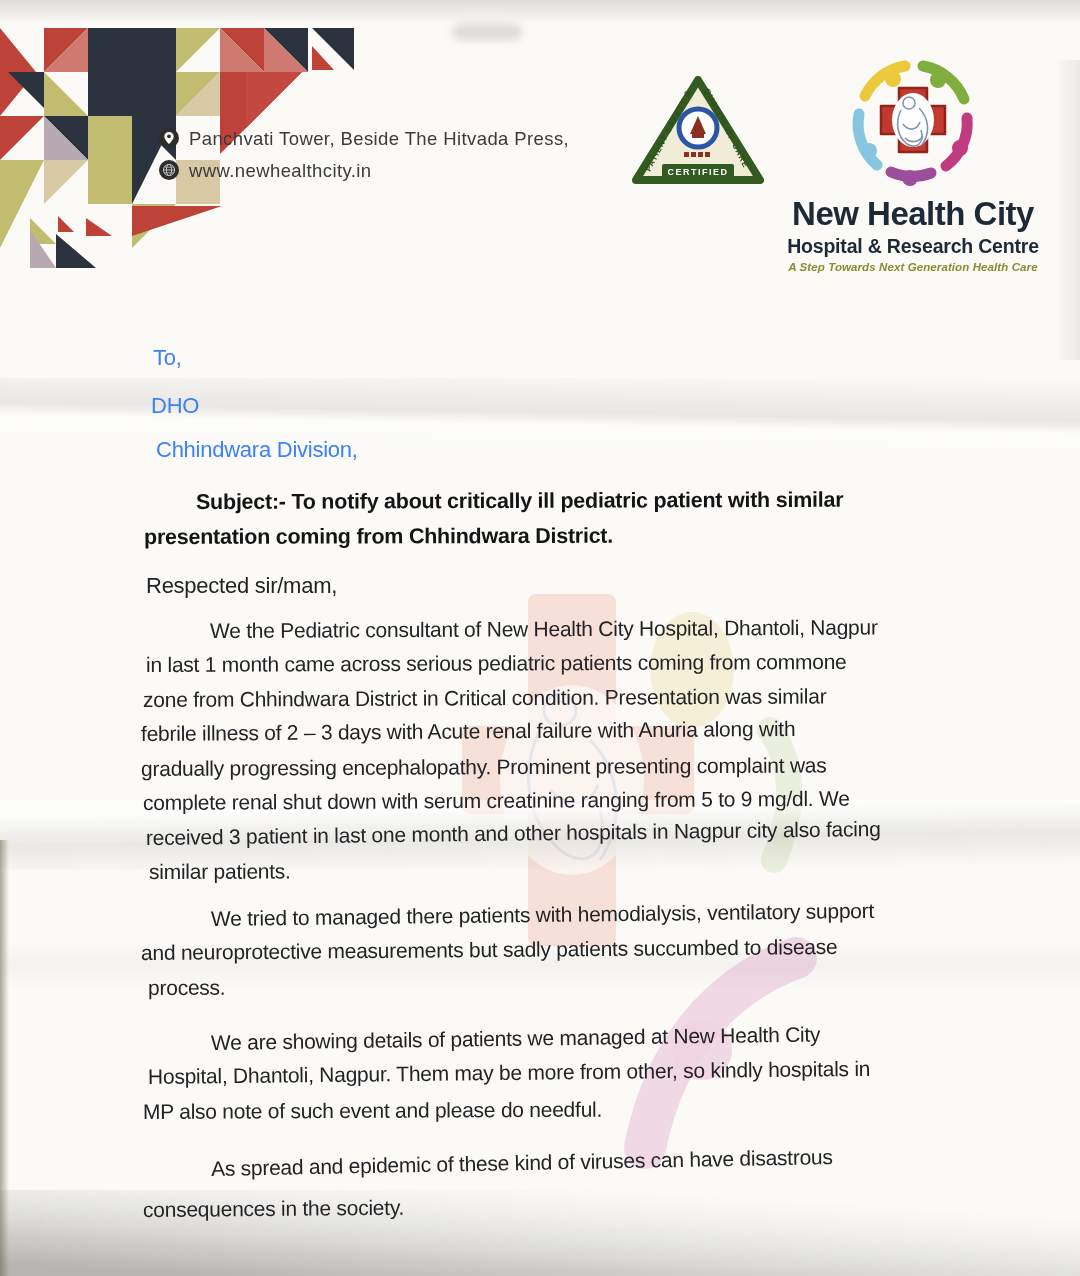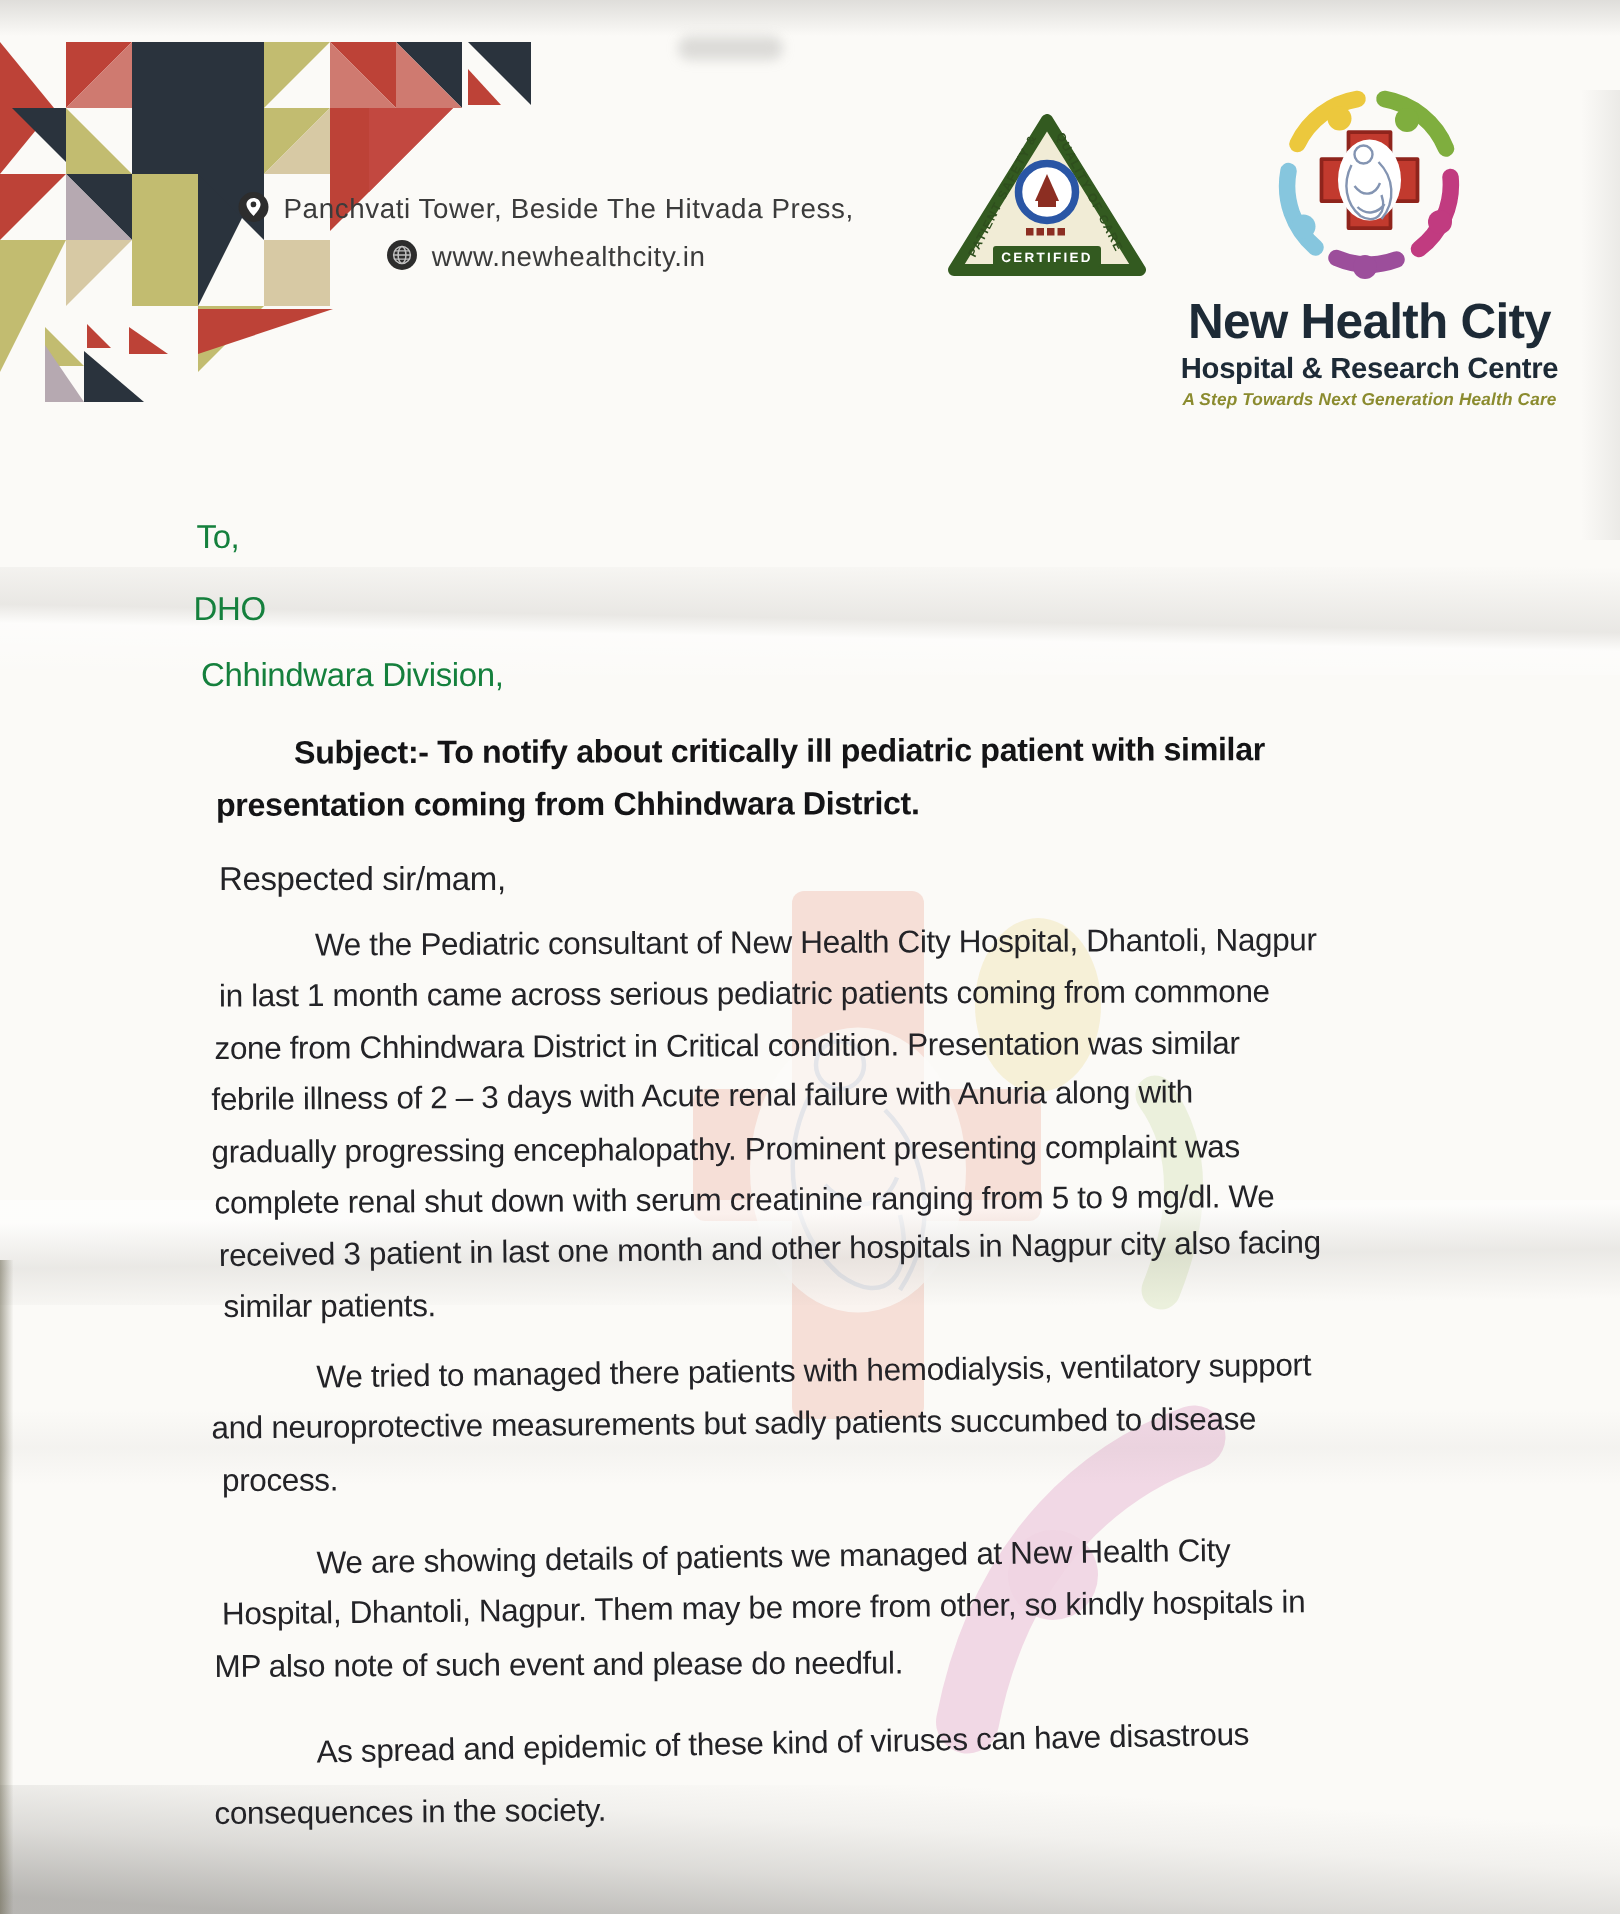--- a/index.html
+++ b/index.html
@@ -22,32 +22,32 @@
   .shadow-bottom{position:absolute;left:0;top:1190px;width:1080px;height:86px;
     background:linear-gradient(3.5deg,rgba(88,86,82,.42) 8%,rgba(128,126,122,.25) 38%,rgba(160,158,154,.10) 62%,rgba(0,0,0,0) 82%);}
   .edge-left{position:absolute;left:0;top:840px;width:9px;height:436px;
     background:linear-gradient(90deg,rgba(104,100,78,.55),rgba(104,100,78,0));}
   .edge-right{position:absolute;right:0;top:60px;width:26px;height:300px;
     background:linear-gradient(270deg,rgba(140,138,132,.14),rgba(140,138,132,0));}
   .smudge-top{position:absolute;left:452px;top:24px;width:70px;height:16px;border-radius:8px;
     background:rgba(150,148,146,.30);filter:blur(4px);}
   
   .address-block{position:absolute;left:158px;top:126px;color:#3b3b3b;font-size:18.5px;letter-spacing:.4px;}
-  .addr-row{display:flex;align-items:flex-start;margin-bottom:6px;justify-content:center;}
+  .addr-row{display:flex;align-items:flex-start;margin-bottom:6px;}
   .addr-icon{width:22px;height:22px;flex:0 0 22px;margin-right:9px;margin-top:1px;}
   .addr-text{line-height:26px;white-space:nowrap;}
   .badge-wrap{position:absolute;left:632px;top:76px;}
   .logo-wrap{position:absolute;left:843px;top:56px;}
   .logo-text{position:absolute;left:770px;top:196px;width:286px;text-align:center;color:#1d2a36;}
   .logo-name{font-size:33px;font-weight:700;letter-spacing:-.5px;line-height:36px;}
   .logo-sub{font-size:19.5px;font-weight:700;letter-spacing:-.2px;line-height:24px;margin-top:2px;}
   .logo-tag{font-size:11.5px;font-weight:700;font-style:italic;color:#8b8b2f;letter-spacing:.1px;margin-top:3px;}
   
   .line{position:absolute;white-space:nowrap;color:#232327;font-size:21px;letter-spacing:-.25px;transform-origin:left center;}
-  .recipient{font-size:22px;color:#15803d;}
+  .recipient{font-size:22px;color:#3b82f6;margin-left:22px;}
   .subject{font-weight:700;color:#141416;font-size:21.5px;}
   .wm{position:absolute;left:440px;top:560px;pointer-events:none;}
 </style>
 </head>
 <body>
 
 <svg style="position:absolute;left:0;top:20px;" width="360" height="260" viewBox="0 0 360 260">
   <g stroke="none">
     <polygon points="0,8 0,96 36,52" fill="#bd4237"></polygon>
     <polygon points="8,52 44,52 44,88" fill="#2a333d"></polygon>

